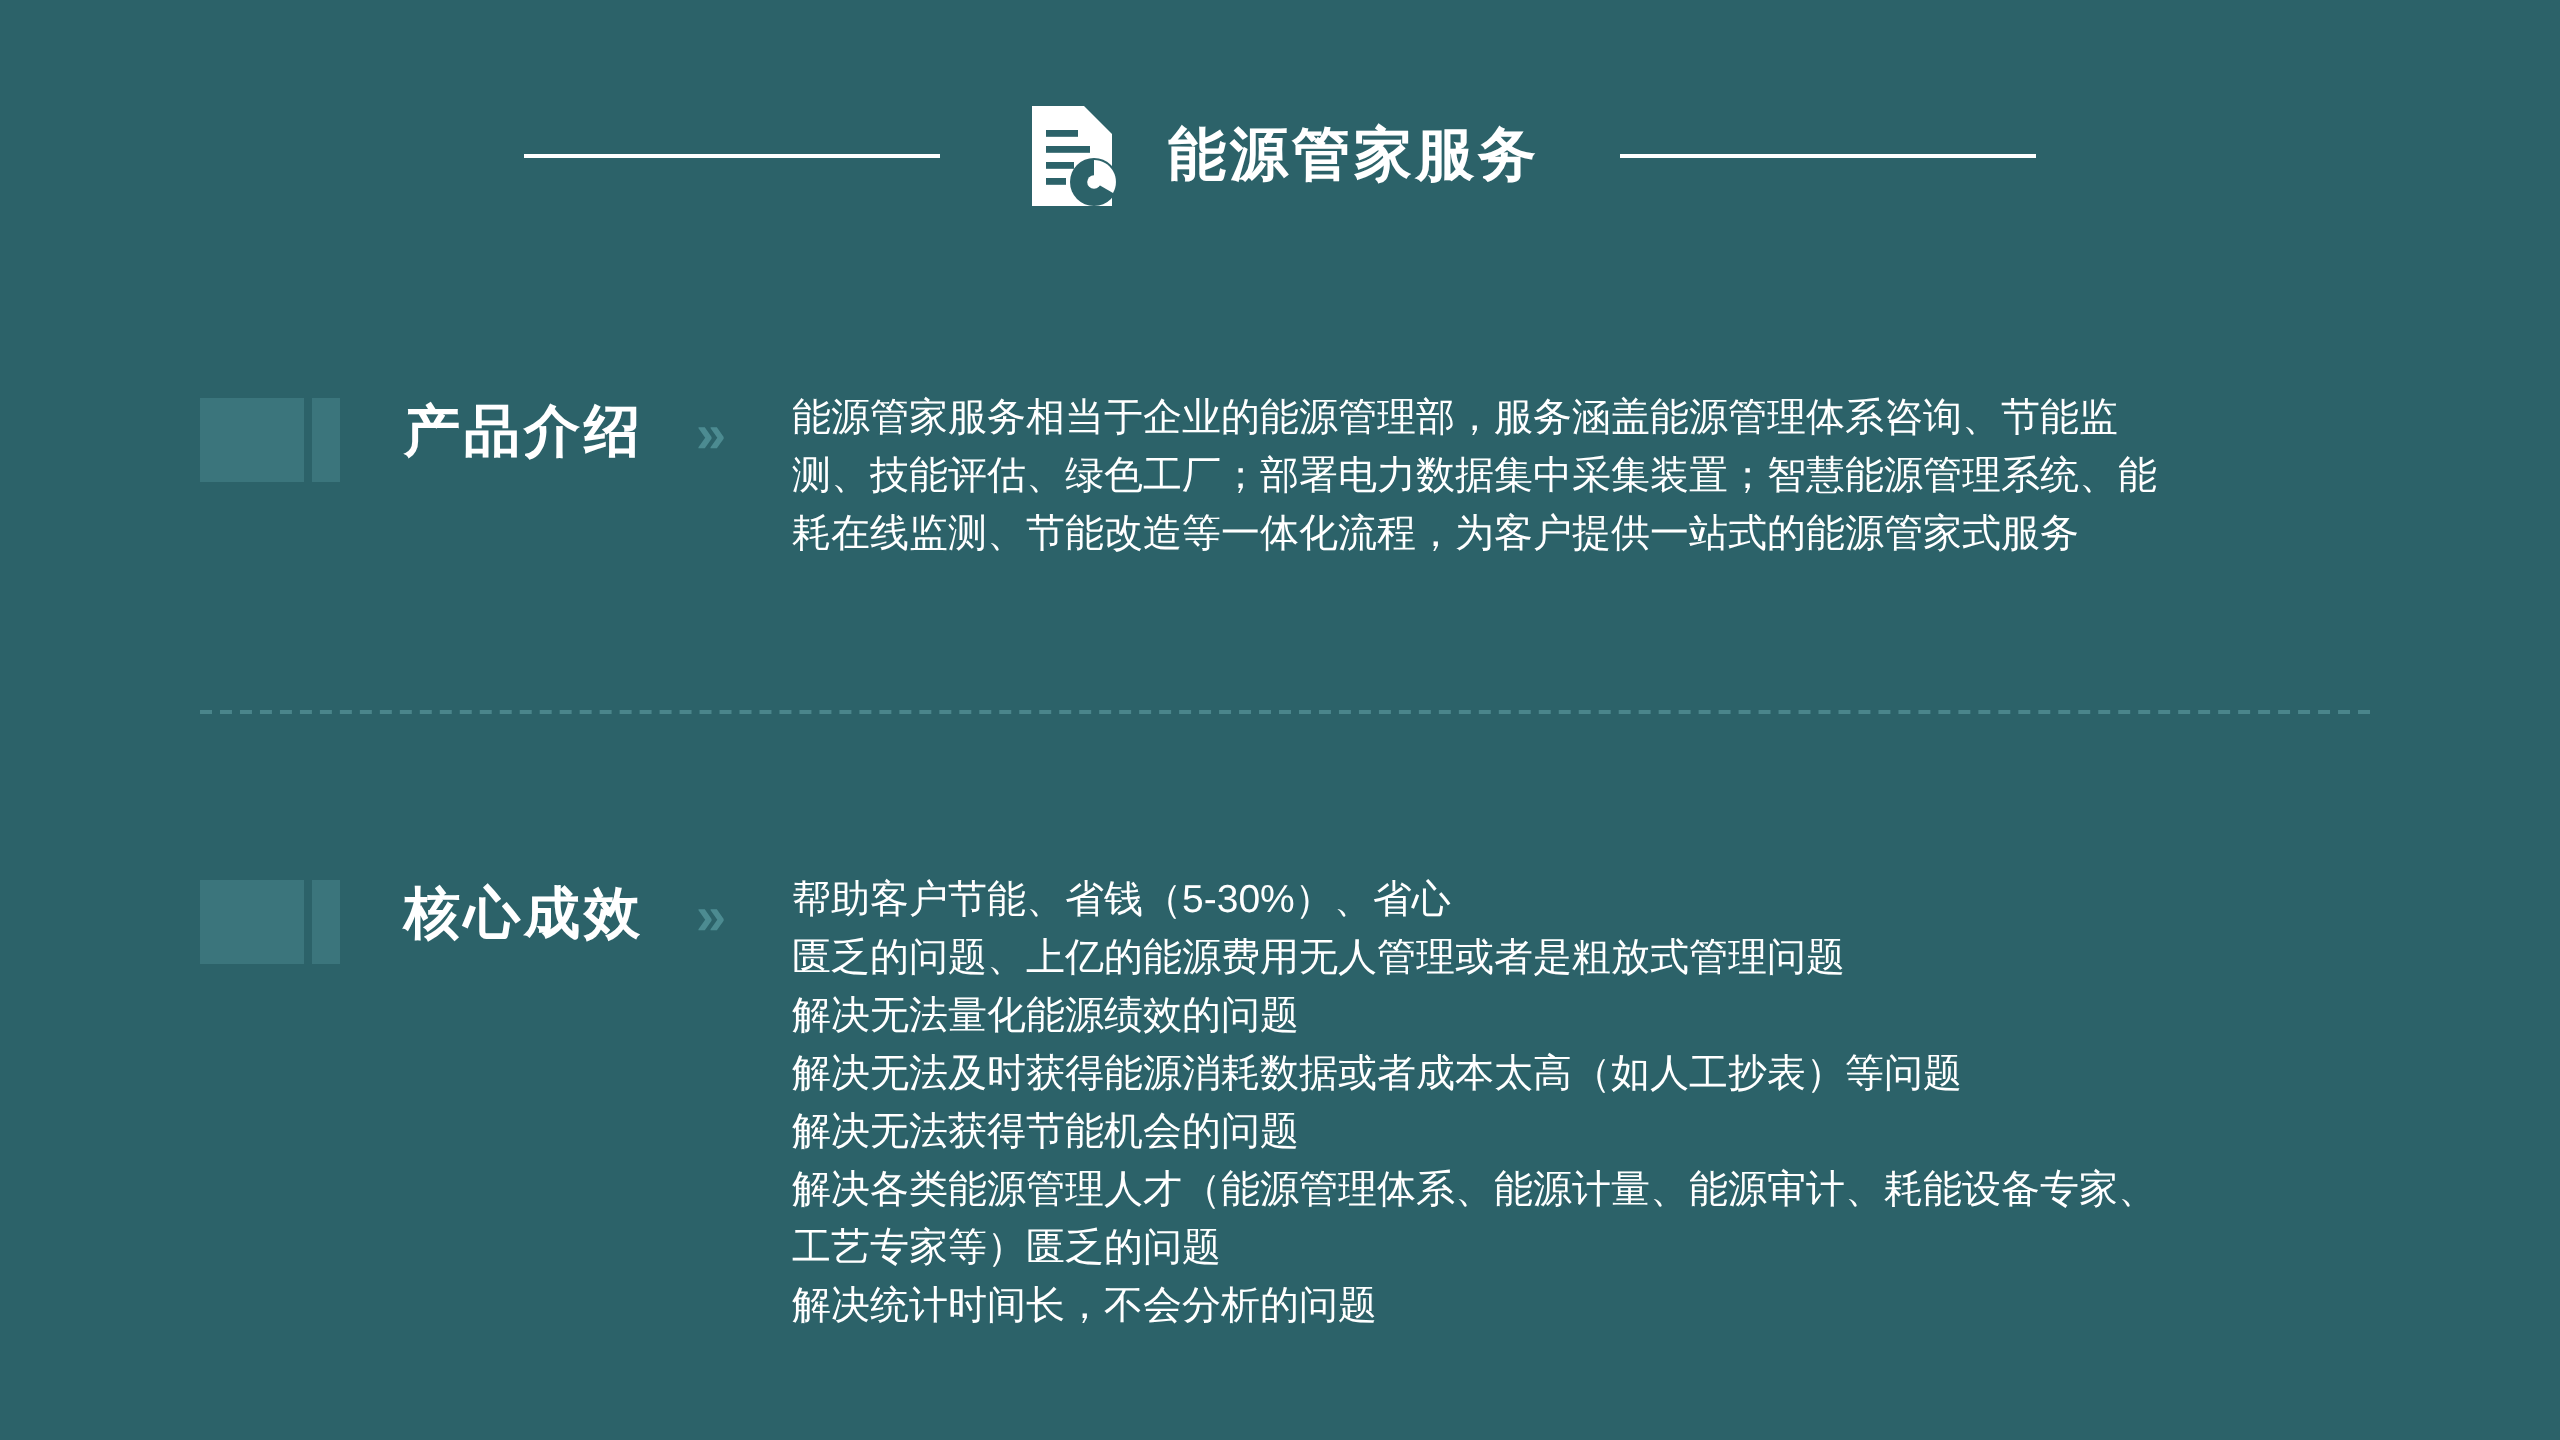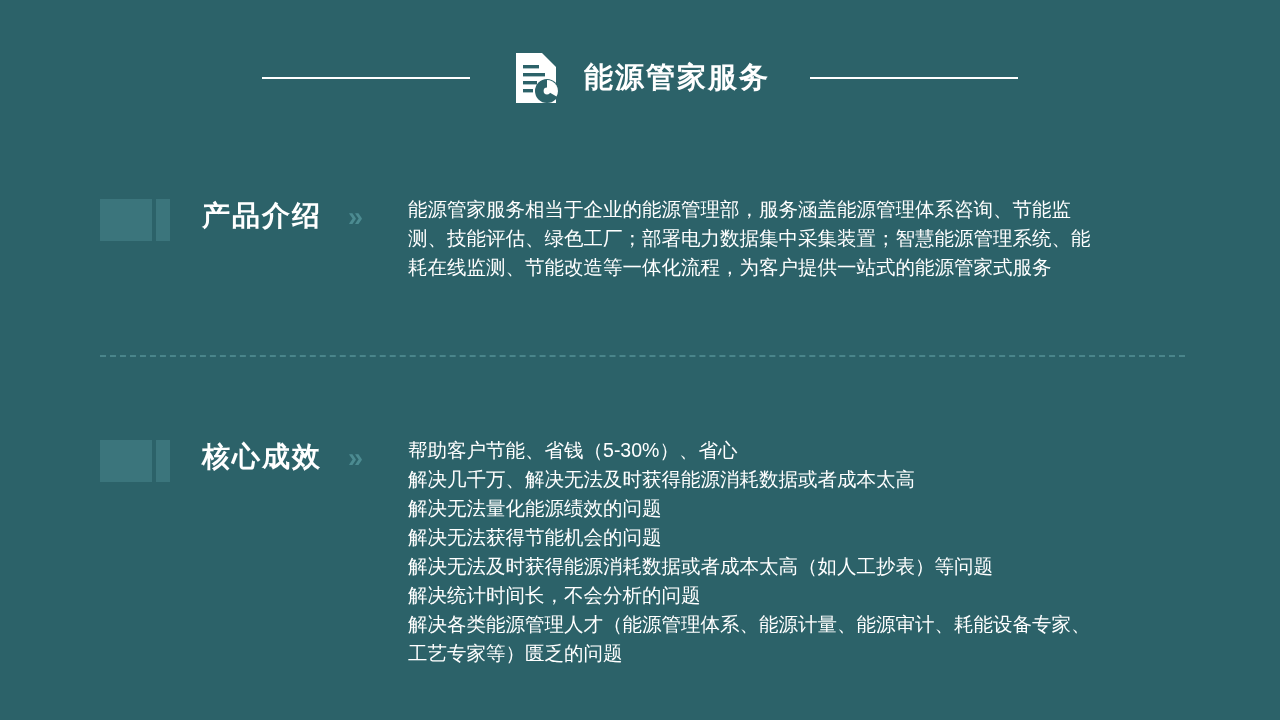--- a/index.html
+++ b/index.html
@@ -101,21 +101,21 @@
     font-weight: bold;
     letter-spacing: -3px;
     margin-left: 26px;
     line-height: 44px;
     flex: 0 0 auto;
   }
   .body-text {
     color: #ffffff;
     font-size: 19.5px;
     line-height: 29px;
-    margin-left: 48px;
+    margin-left: 36px;
     max-width: 760px;
   }
   #section-1 .body-text { max-width: 780px; }
   .body-text p {
     margin: 0;
     white-space: nowrap;
   }
   #section-0 .body-text p { white-space: normal; }
 
   
@@ -170,22 +170,22 @@
 
   <div class="section" id="section-1">
     <div class="label-block">
       <div class="sq-big"></div>
       <div class="sq-small"></div>
     </div>
     <div class="label-text">核心成效</div>
     <div class="arrows">»</div>
     <div class="body-text">
       <p>帮助客户节能、省钱（5-30%）、省心</p>
-      <p>解决几千万、解决无法及时获得能源消耗数据或者成本太高</p>
+      <p>匮乏的问题、上亿的能源费用无人管理或者是粗放式管理问题</p>
       <p>解决无法量化能源绩效的问题</p>
+      <p>解决无法及时获得能源消耗数据或者成本太高（如人工抄表）等问题</p>
       <p>解决无法获得节能机会的问题</p>
-      <p>解决无法及时获得能源消耗数据或者成本太高（如人工抄表）等问题</p>
+      <p style="white-space:normal;">解决各类能源管理人才（能源管理体系、能源计量、能源审计、耗能设备专家、工艺专家等）匮乏的问题</p>
       <p>解决统计时间长，不会分析的问题</p>
-      <p style="white-space:normal;">解决各类能源管理人才（能源管理体系、能源计量、能源审计、耗能设备专家、工艺专家等）匮乏的问题</p>
     </div>
   </div>
 
 </div>
 
 </body></html>

